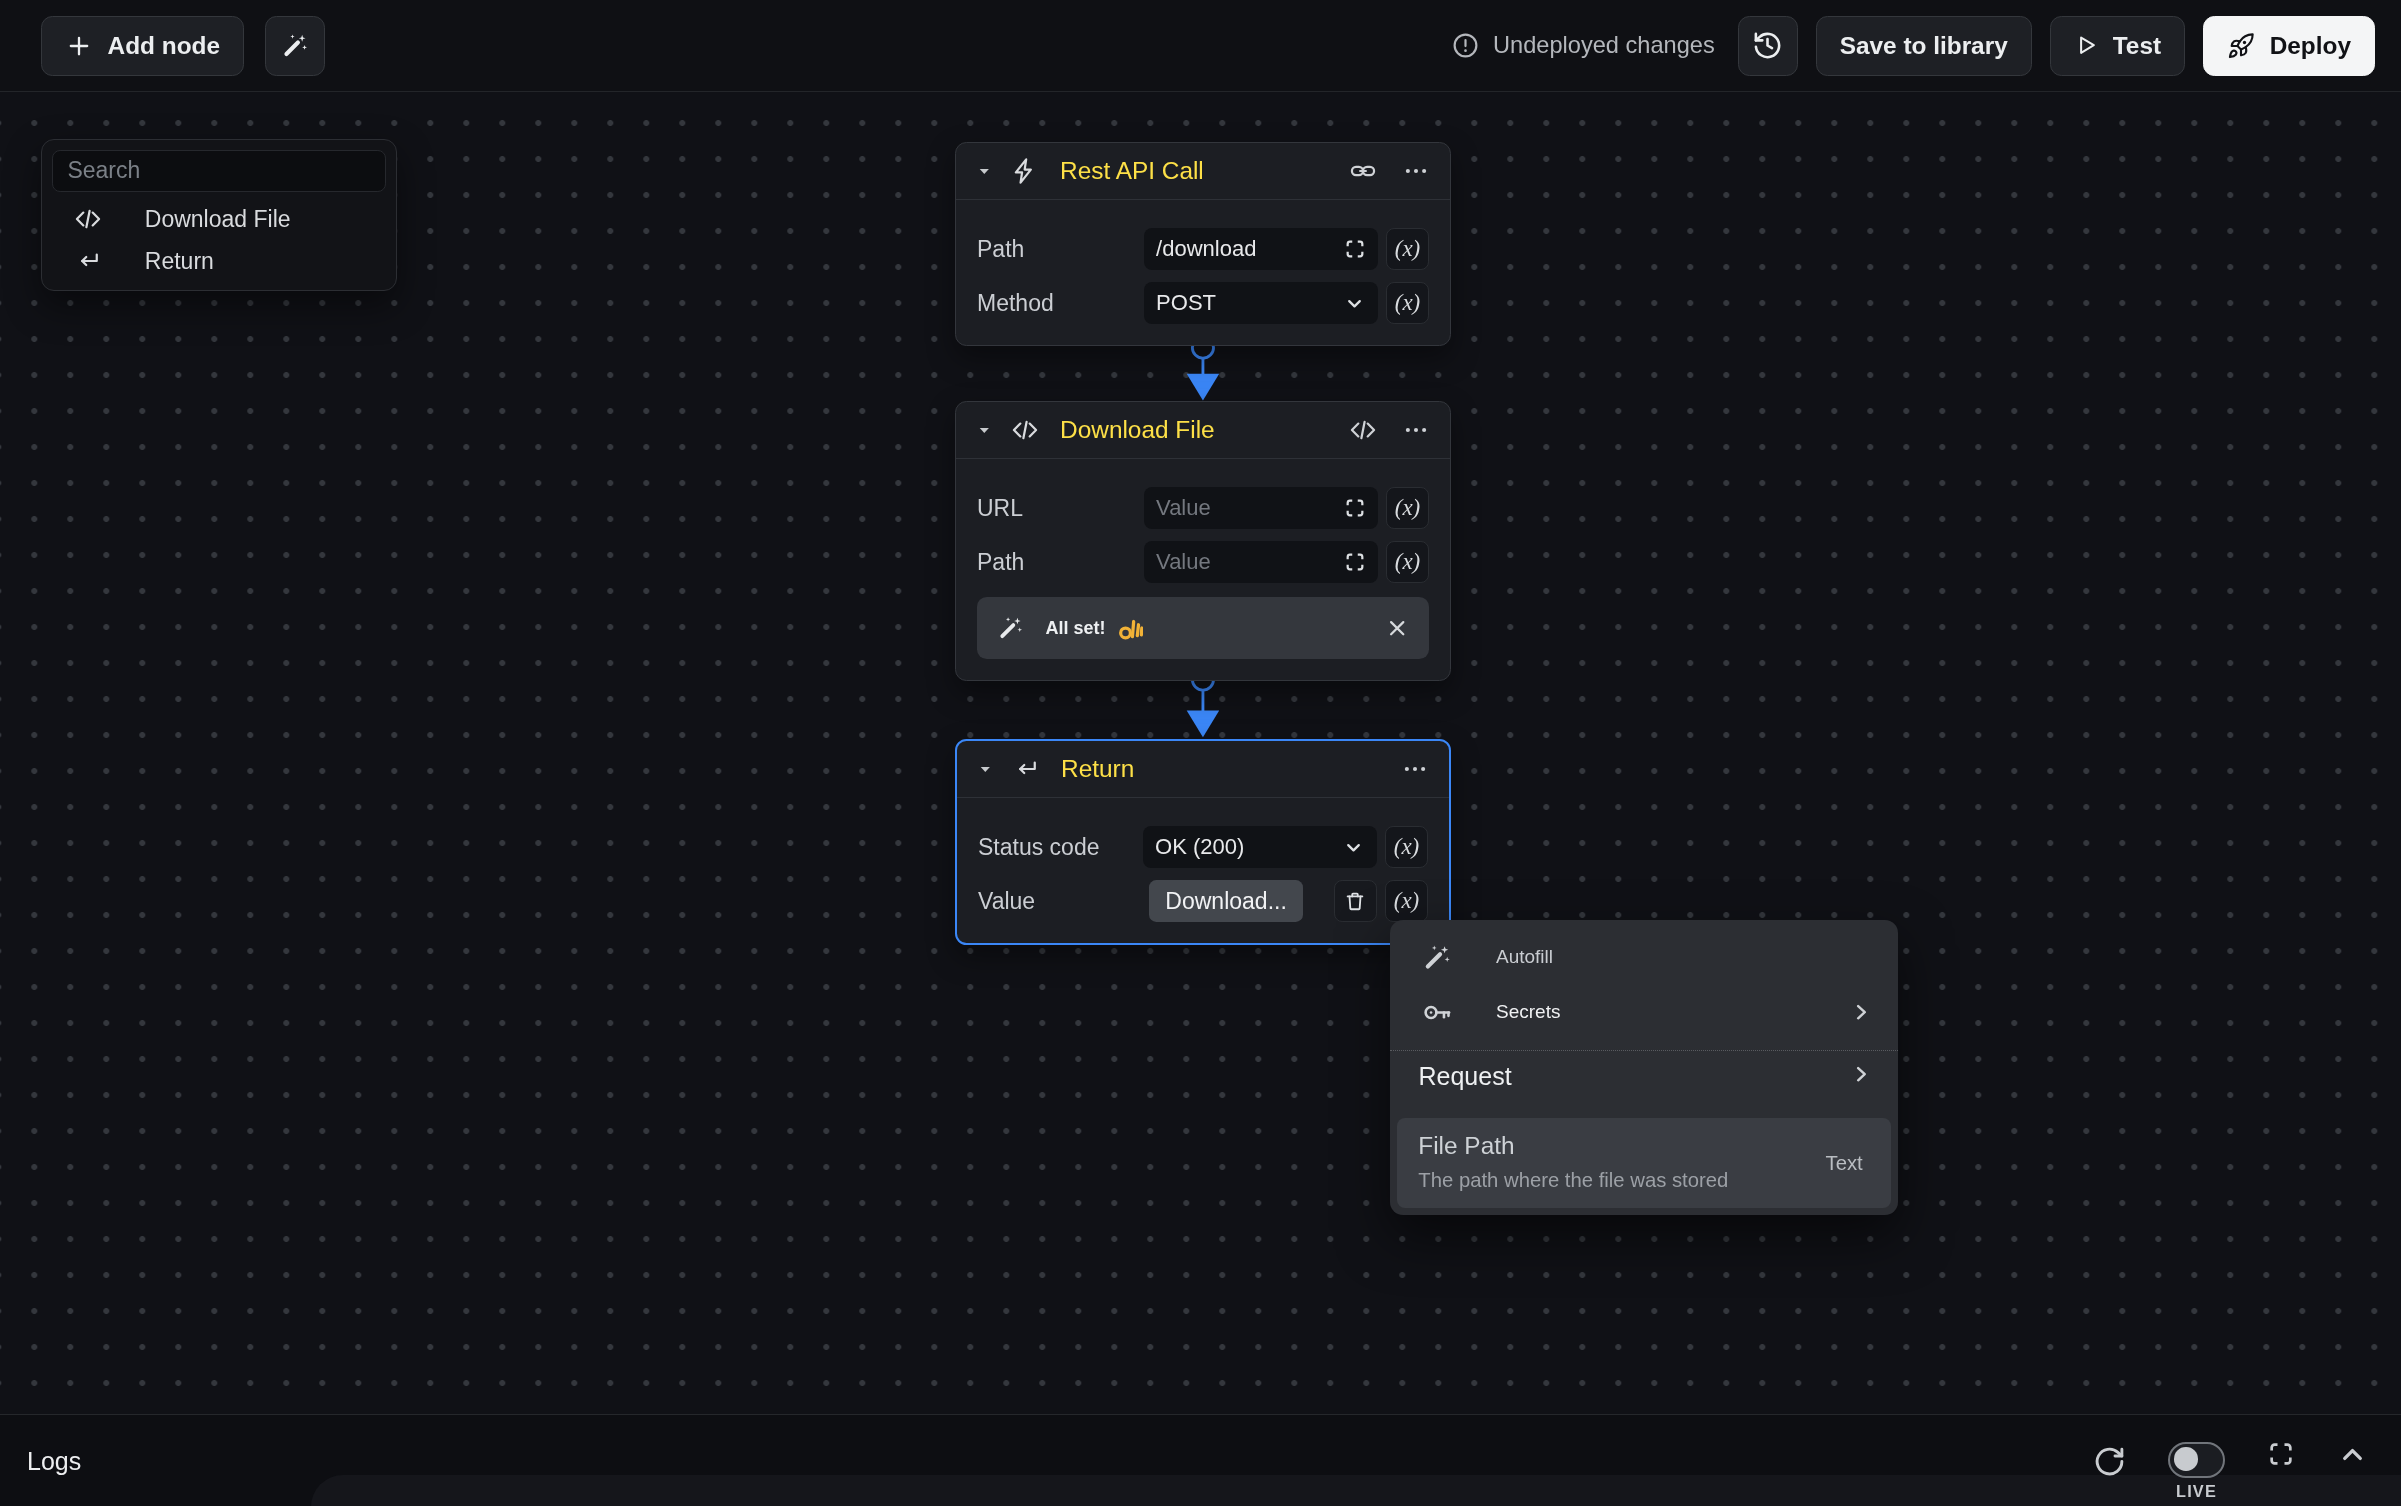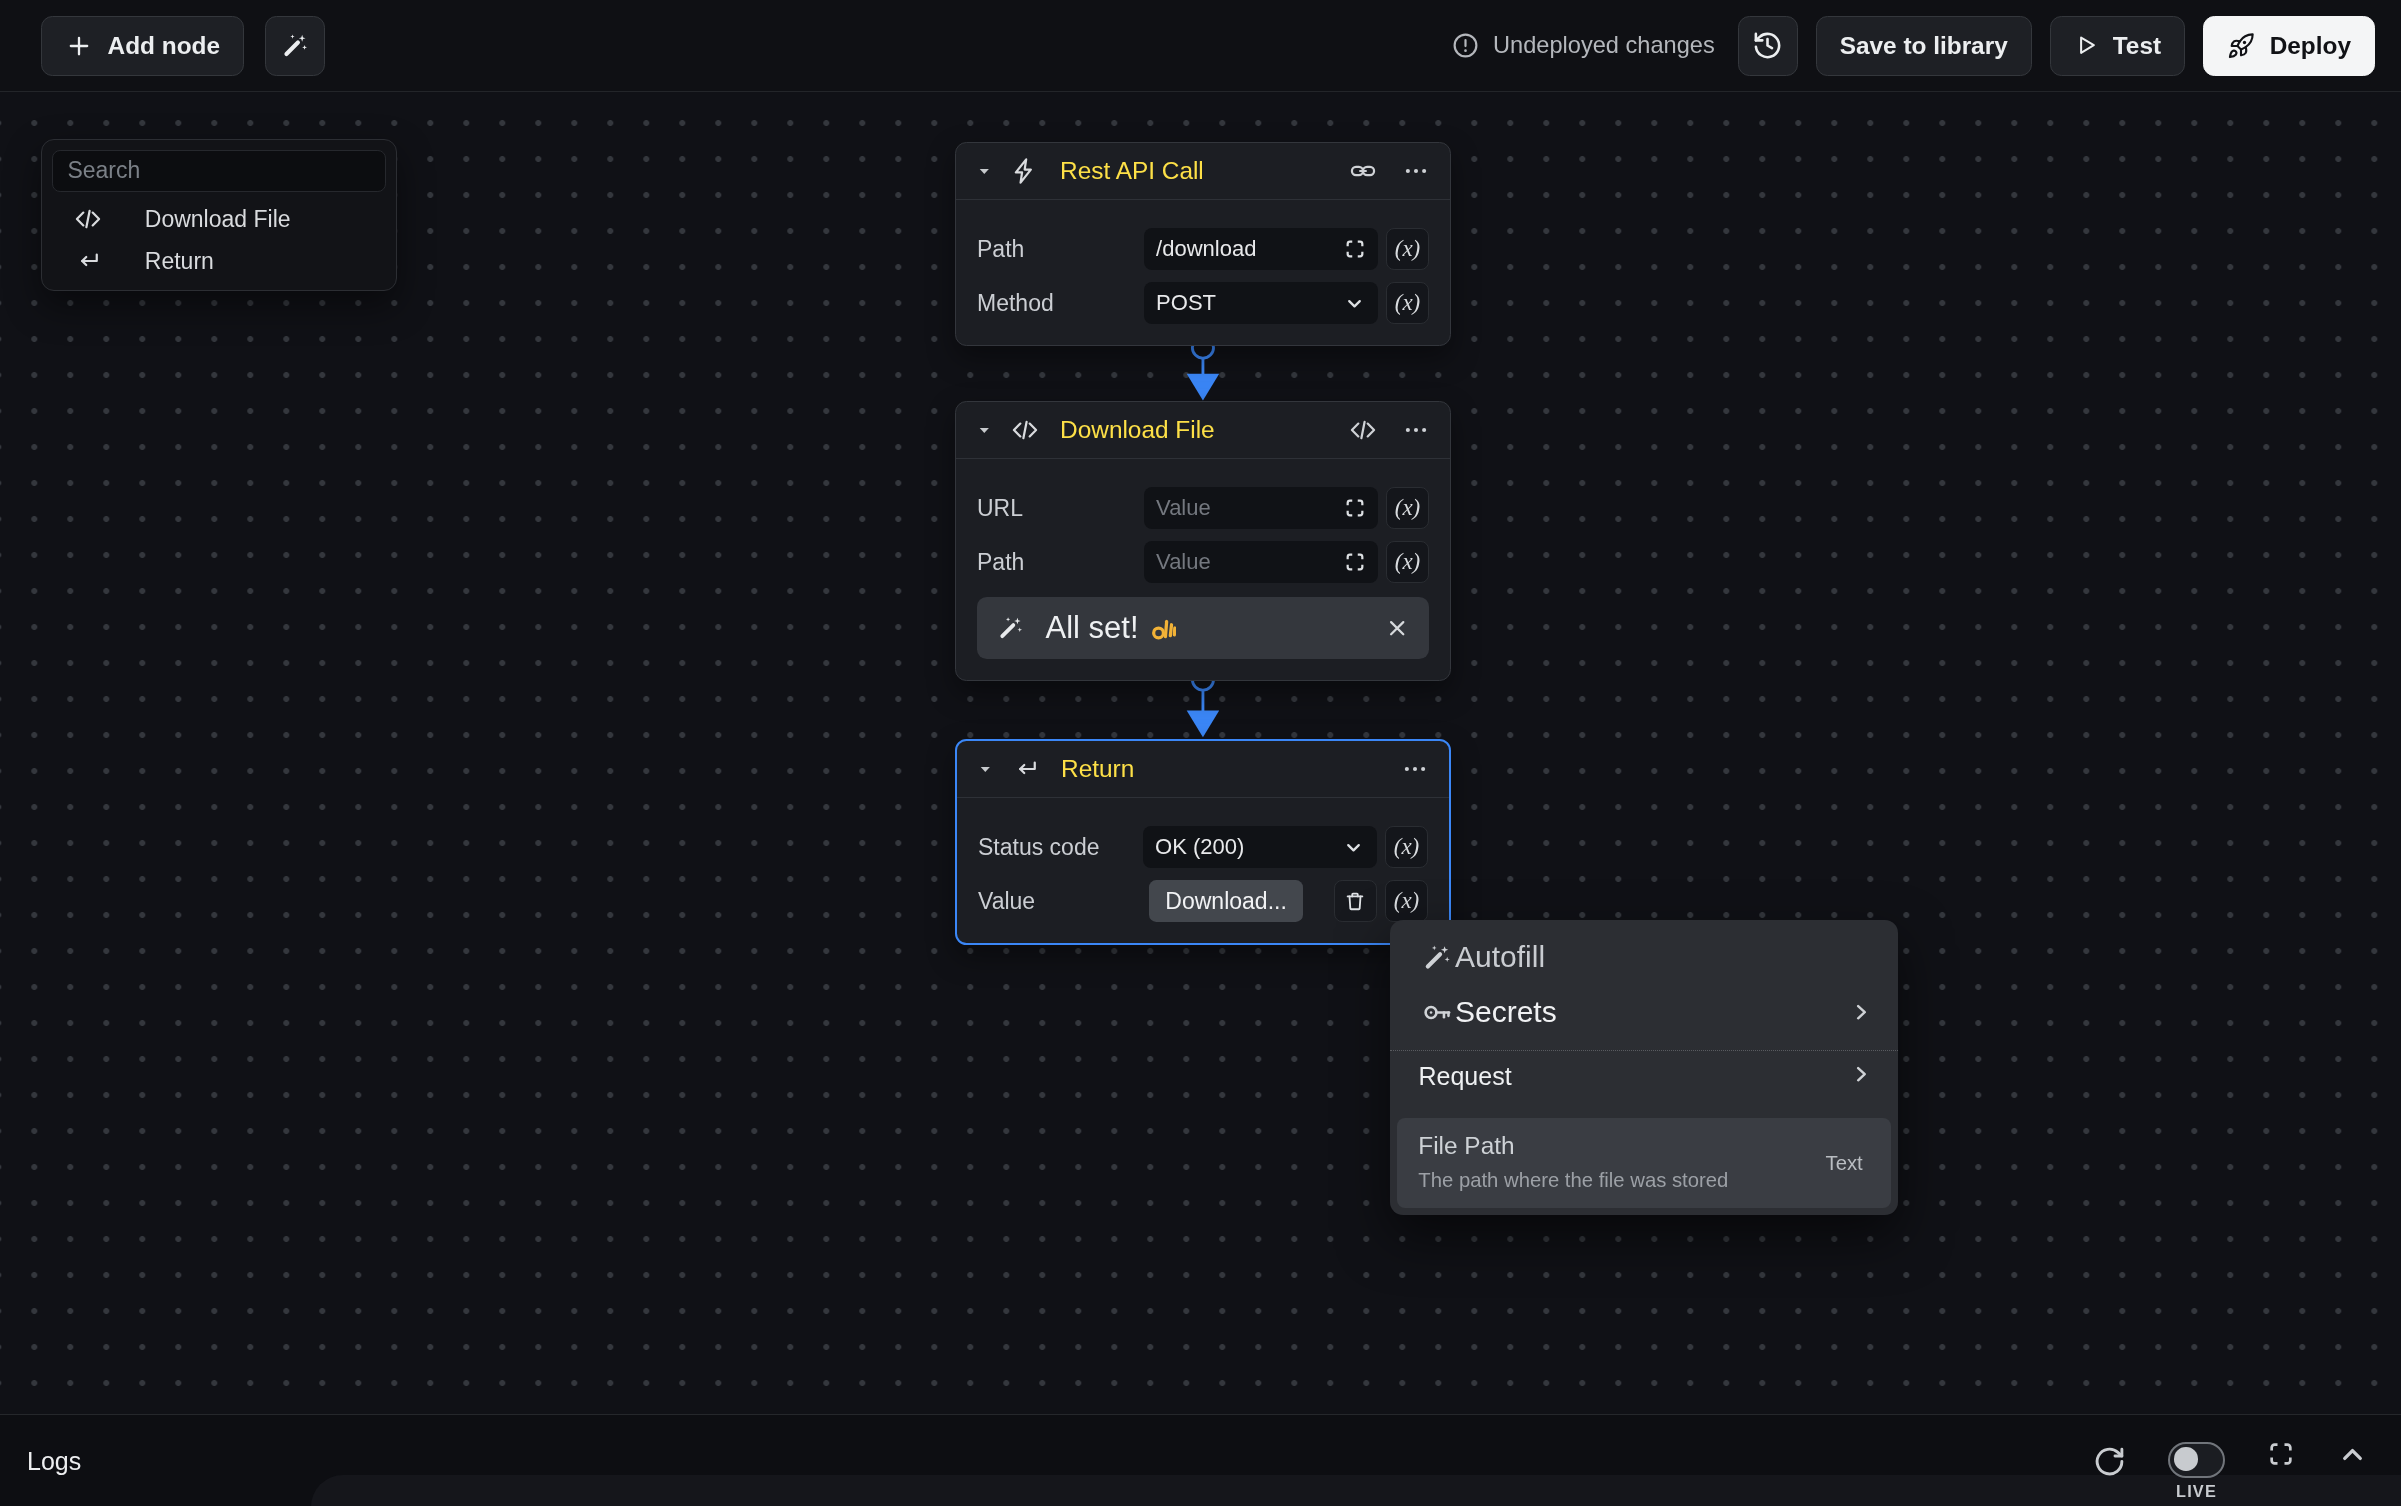--- a/index.html
+++ b/index.html
@@ -62,30 +62,30 @@
           color:#d9dcdf; font-family:"Liberation Serif", serif; font-style:italic; font-size:23px; }
   .sqbtn { width:43px; height:42px; background:#17191e; border:0.8px solid #2a2d32; border-radius:8.1px;
            display:flex; align-items:center; justify-content:center; cursor:pointer; color:#dfe2e5; }
   .chip { height:42px; max-width:163px; background:#43474d; border-radius:7.3px; padding:0 16.3px;
           display:flex; align-items:center; font-size:23px; color:#f2f3f5; white-space:nowrap;
           overflow:hidden; cursor:pointer; }
   .chipgap { width:14.6px; }
 
   .banner { margin-top:14px; height:62px; background:#34373d; border-radius:9.8px; display:flex;
             align-items:center; padding:0 19.5px; }
-  .banner .btext { margin-left:21px; font-size:31px; font-weight:400; color:#eef0f2; }
+  .banner .btext { margin-left:21px; font-size:18px; font-weight:700; color:#eef0f2; }
   .banner .okhand { margin-left:11.4px; display:flex; }
   .banner .bclose { margin-left:auto; display:flex; color:#d6d9dc; cursor:pointer; }
 
   
   .menu { position:absolute; left:1390px; top:920px; width:508px; background:#2c2e33; border-radius:13px;
           z-index:20; box-shadow:0 21px 52px rgba(0,0,0,.55); padding:9.8px 0 7.3px; }
   .mitem { height:55px; display:flex; align-items:center; padding:0 24.4px 0 29px; cursor:pointer; }
   .mitem .micon { width:36px; display:flex; justify-content:center; color:#cfd2d6; }
-  .mitem .mlabel { font-size:30px; color:#c9ccd1; }
+  .mitem .mlabel { margin-left:41px; font-size:19px; color:#c9ccd1; }
   .mitem .mlabel.bright { color:#f0f1f3; }
   .mitem .mchev { margin-left:auto; color:#cfd2d6; display:flex; }
   .mdivider { border-top:0.8px dotted #595b60; margin:10.6px 0; }
   .mrequest { height:52px; display:flex; align-items:flex-start; padding:0 24.4px 0 28.5px; cursor:pointer; }
   .mrequest .mlabel { font-size:25px; color:#eef0f2; }
   .fpblock { margin:4.1px 7.3px 0; background:#3a3d43; border-radius:8.1px; padding:14px 24.4px 15.5px 21px;
              position:relative; cursor:pointer; }
   .fpblock .fptitle { font-size:24.4px; color:#ced2d6; }
   .fpblock .fpdesc { margin-top:9px; font-size:20.3px; color:#9ca0a6; }
   .fpblock .fptype { position:absolute; right:28px; top:50%; transform:translateY(-50%);

